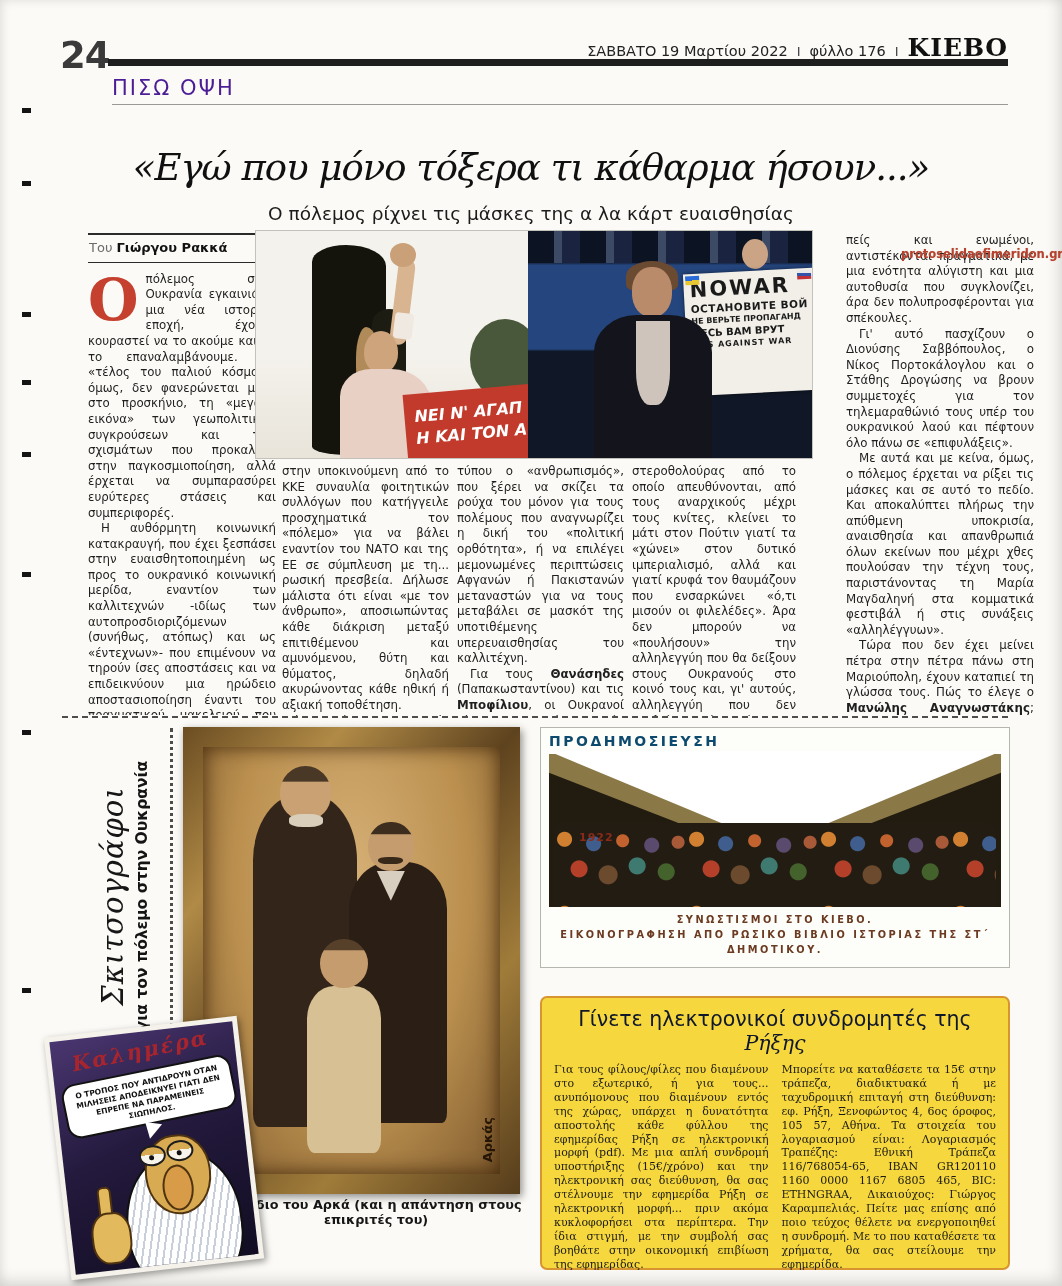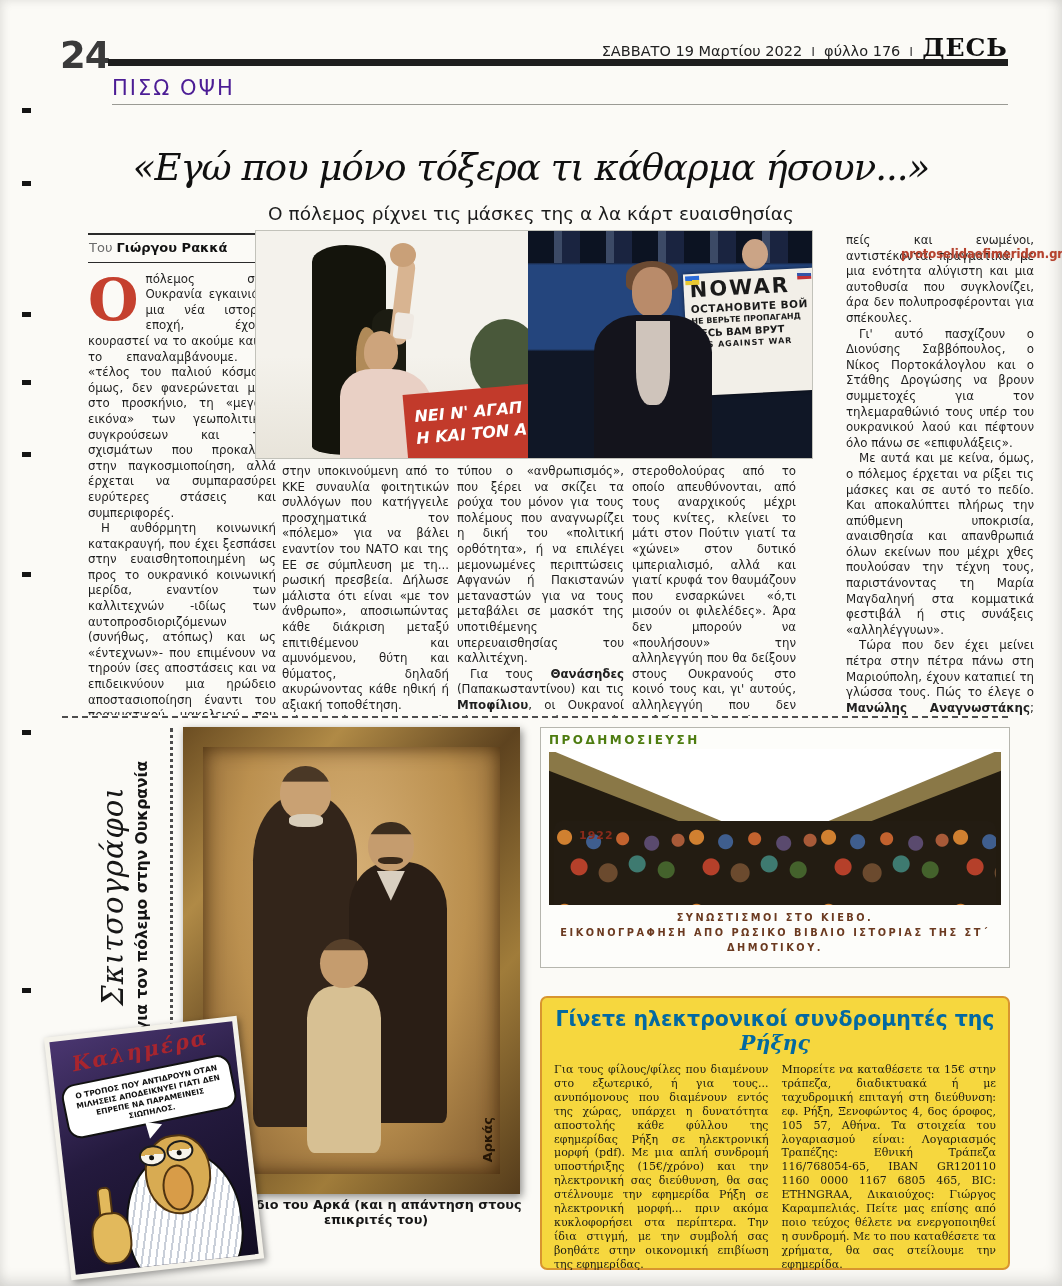--- a/index.html
+++ b/index.html
@@ -126,21 +126,21 @@
   .eye-l{left:76px;top:114px;} .eye-r{left:104px;top:112px;}
   .nose{position:absolute;left:96px;top:136px;width:27px;height:42px;background:#d89c48;
         border:2.5px solid #4f3310;border-radius:50%;}
   .hand{position:absolute;left:20px;top:176px;width:36px;height:48px;background:#e2b95c;
         border:2.5px solid #4f3310;border-radius:42%;}
   .finger{position:absolute;left:30px;top:150px;width:10px;height:34px;background:#e2b95c;
         border:2.5px solid #4f3310;border-radius:6px;}
   
   #train-box{left:540px;top:727px;width:470px;height:241px;background:#fdfdfa;border:1px solid #b6b6ae;
              box-sizing:border-box;padding:5px 8px;}
-  .pd-label{color:#4d7c0f;font-weight:bold;letter-spacing:2.5px;font-size:12px;}
+  .pd-label{color:#0c4a6e;font-weight:bold;letter-spacing:2.5px;font-size:14px;}
   .train-art{position:relative;height:156px;margin-top:2px;overflow:hidden;background:#fff;}
   .roof-l{position:absolute;left:0;top:0;width:48%;height:100%;background:#8a7847;
           clip-path:polygon(0 2%,3% 2%,100% 58%,100% 74%,0 18%);}
   .body-l{position:absolute;left:0;top:0;width:48%;height:100%;background:#221b10;
           clip-path:polygon(0 14%,100% 68%,100% 100%,0 100%);}
   .roof-r{position:absolute;right:0;top:0;width:48%;height:100%;background:#8a7847;
           clip-path:polygon(100% 2%,97% 2%,0 58%,0 74%,100% 18%);}
   .body-r{position:absolute;right:0;top:0;width:48%;height:100%;background:#221b10;
           clip-path:polygon(100% 14%,0 68%,0 100%,100% 100%);}
   .train-year{position:absolute;left:30px;top:80px;color:#8a2a1a;font-size:11px;font-weight:bold;letter-spacing:1px;z-index:4;}
@@ -155,21 +155,21 @@
        radial-gradient(circle at 63% 58%,#3e7a70 0 8px,transparent 9px),
        radial-gradient(circle at 74% 30%,#5a4a6e 0 7px,transparent 8px),
        radial-gradient(circle at 85% 66%,#44622c 0 8px,transparent 9px),
        radial-gradient(circle at 94% 26%,#a85a38 0 6px,transparent 7px);
      background-size:132px 74px;}
   .t-cap{text-align:center;color:#6b3a20;letter-spacing:2.5px;font-size:9.8px;font-weight:bold;line-height:1.55;margin-top:5px;}
   #train-credit{left:540px;top:973px;width:470px;text-align:right;font-weight:bold;font-size:13px;color:#161616;}
   
   #subscribe{left:540px;top:996px;width:470px;height:274px;background:#f6d73e;border:2px solid #d8952f;
              border-radius:7px;box-sizing:border-box;padding:8px 12px 6px;}
-  .sub-title{text-align:center;font-size:20.5px;font-weight:bold;color:#0369a1;margin:1px 0 8px;}
+  .sub-title{text-align:center;font-size:20.5px;font-weight:normal;color:#0f172a;margin:1px 0 8px;}
   .sub-title em{font-family:"DejaVu Serif",serif;}
   .sub-cols{display:flex;gap:13px;}
   .sub-col{flex:1;font-family:"DejaVu Serif",serif;font-size:11px;line-height:13.9px;text-align:justify;color:#1c1c14;}
 </style>
 </head>
 <body>
 
 <div id="paper">
 
   <div class="abs edge-mark" style="top:108px"></div>
@@ -181,21 +181,21 @@
   <div class="abs edge-mark" style="top:730px"></div>
   <div class="abs edge-mark" style="top:988px"></div>
 
   <div class="abs" id="page-number">24</div>
   <div class="abs" id="header-rule"></div>
   <div class="abs" id="dateline">
     <span class="date-txt">ΣΑΒΒΑΤΟ 19 Μαρτίου 2022</span>
     <span class="date-sep">Ι</span>
     <span class="date-txt">φύλλο 176</span>
     <span class="date-sep">Ι</span>
-    <span id="masthead">ДЕСЬ</span>
+    <span id="masthead">ΚΙΕΒΟ</span>
   </div>
   <div class="abs" id="section-label">ΠΙΣΩ ΟΨΗ</div>
   <div class="abs" id="section-rule"></div>
 
   <div class="abs" id="subhead">Ο πόλεμος ρίχνει τις μάσκες της α λα κάρτ ευαισθησίας</div>
   <div class="abs" id="headline">«Εγώ που μόνο τόξερα τι κάθαρμα ήσουν...»</div>
 
   <div class="abs" id="watermark">protoselidaefimeridon.gr</div>
 
   <div class="abs col bt" id="col1">

